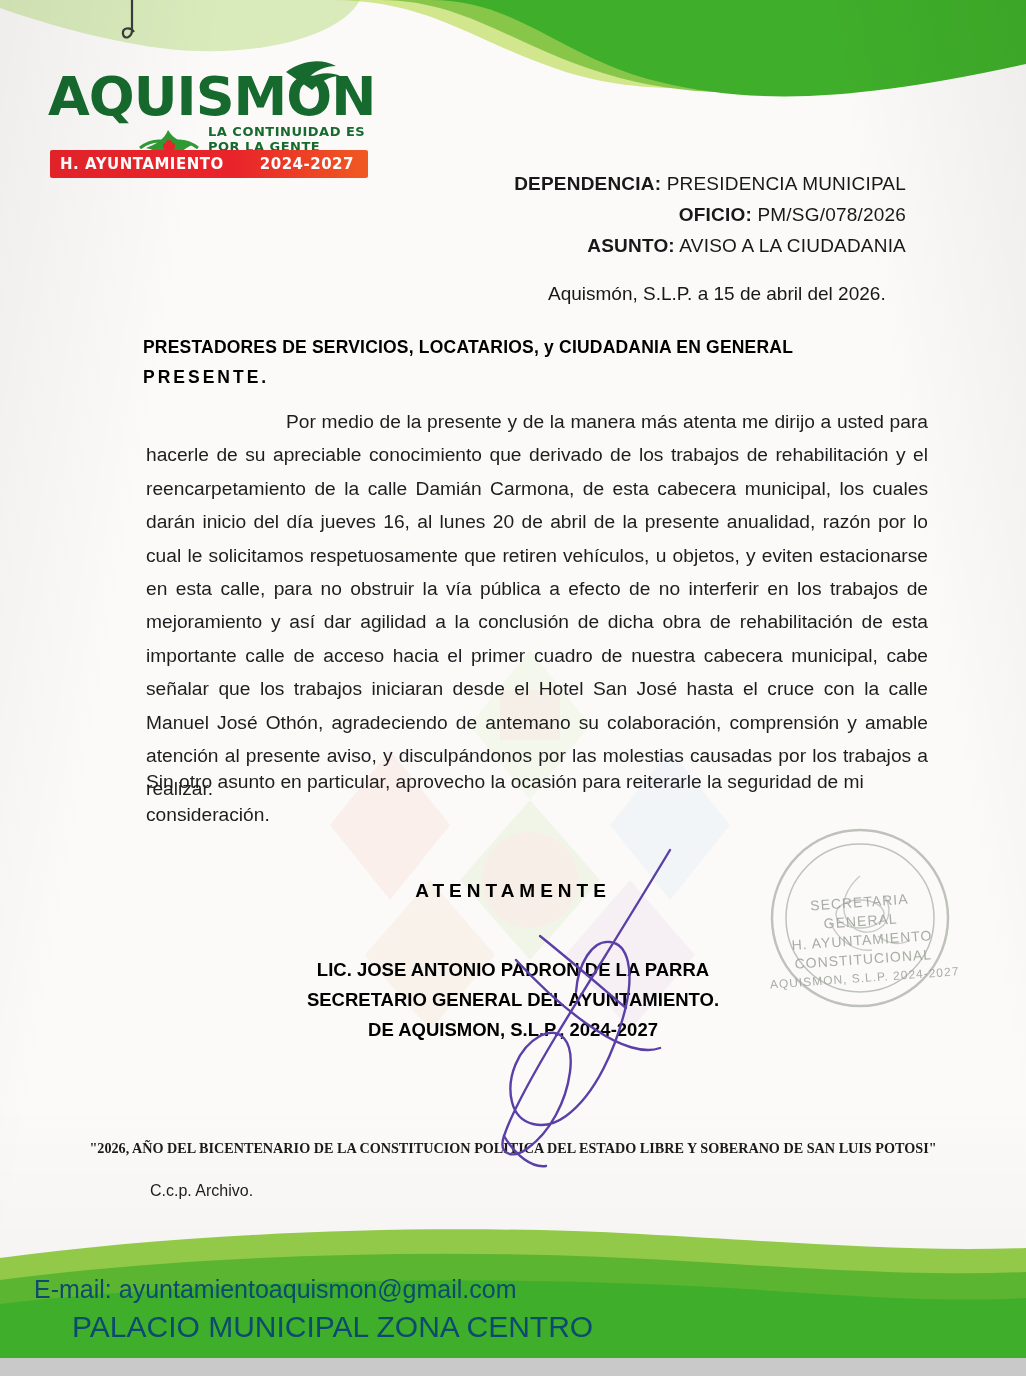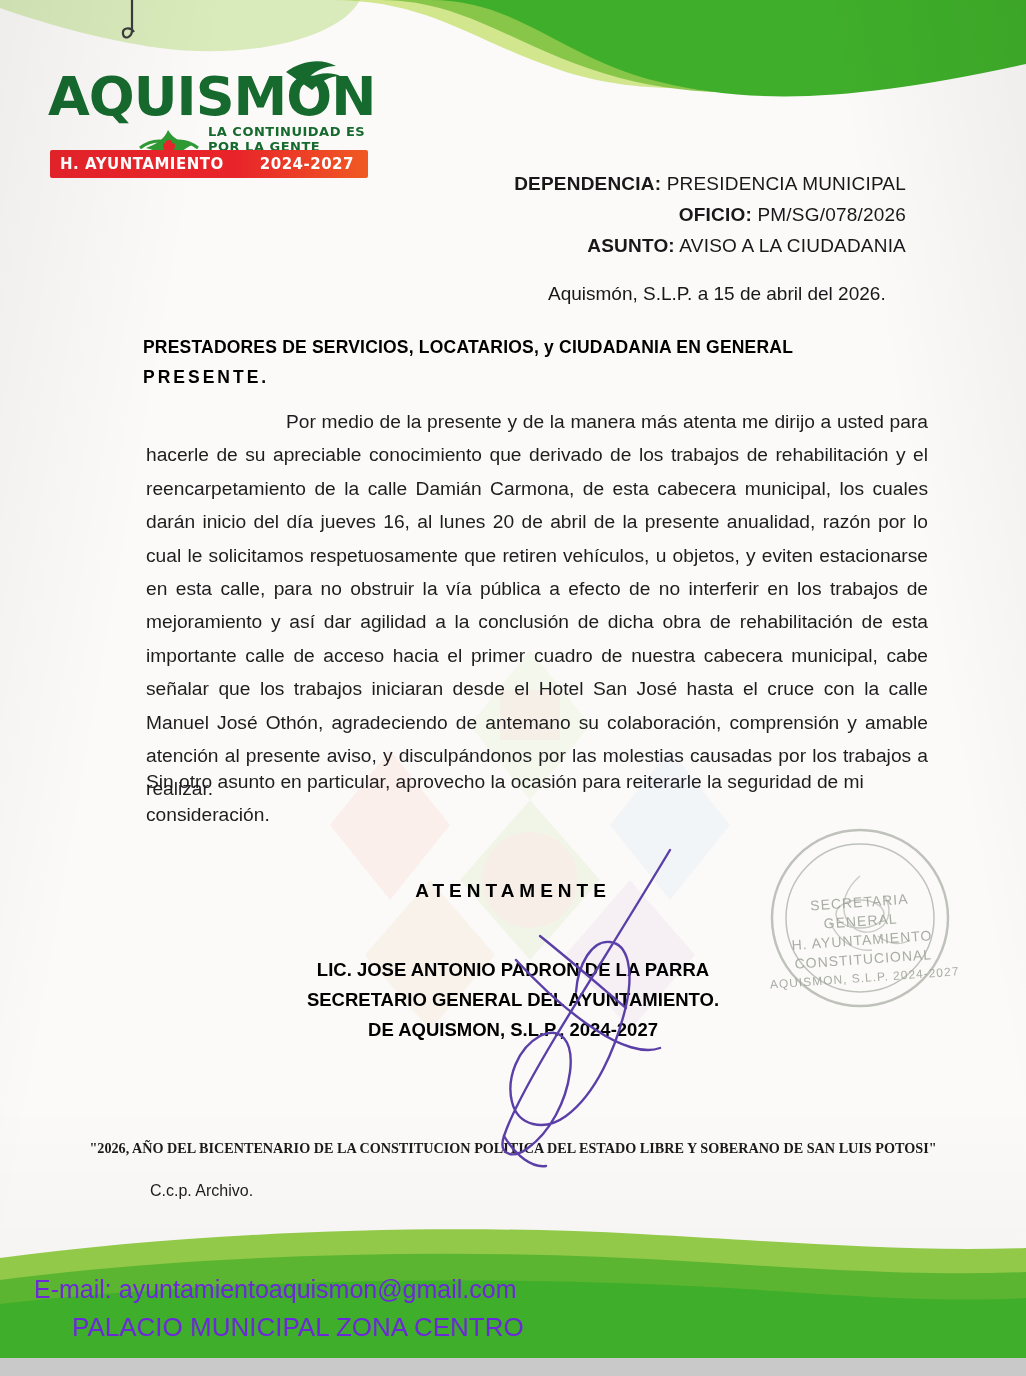--- a/index.html
+++ b/index.html
@@ -114,25 +114,25 @@
   .seal-text{
     position:absolute;left:752px;top:893px;width:220px;text-align:center;
     color:#9aa096;font-family:"Liberation Sans", sans-serif;
     font-size:14px;line-height:19px;letter-spacing:1px;z-index:5;
     transform:rotate(-4deg);opacity:.85;
   }
 
   
   .footer-wrap{position:absolute;left:0;bottom:18px;width:1026px;height:140px;z-index:7;}
   .footer-text{
-    position:absolute;left:34px;bottom:30px;z-index:9;color:#6d28d9;
+    position:absolute;left:34px;bottom:30px;z-index:9;color:#0c4a6e;
     font-size:25px;line-height:38px;margin-top:8px;
   }
   .footer-text .email-label{font-weight:normal;}
-  .footer-text .place{font-size:26px;padding-left:38px;display:block;}
+  .footer-text .place{font-size:30px;padding-left:38px;display:block;}
   .clip-top{
     position:absolute;left:120px;top:0;width:24px;height:44px;z-index:9;
   }
 </style>
 </head>
 <body>
 
 <div class="page">
 
   <div class="swoosh-wrap">

